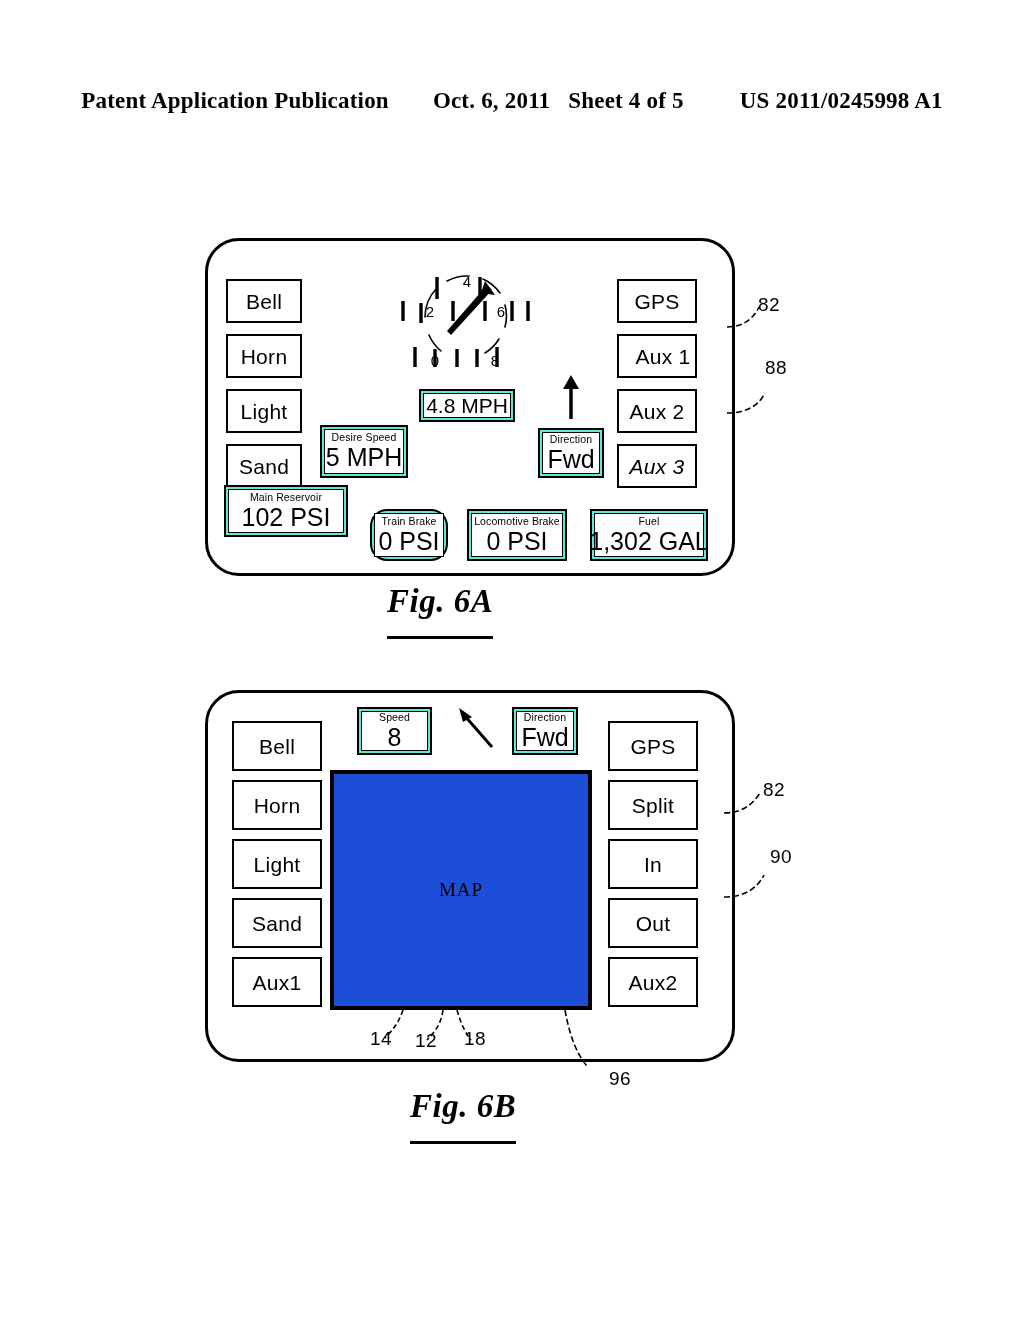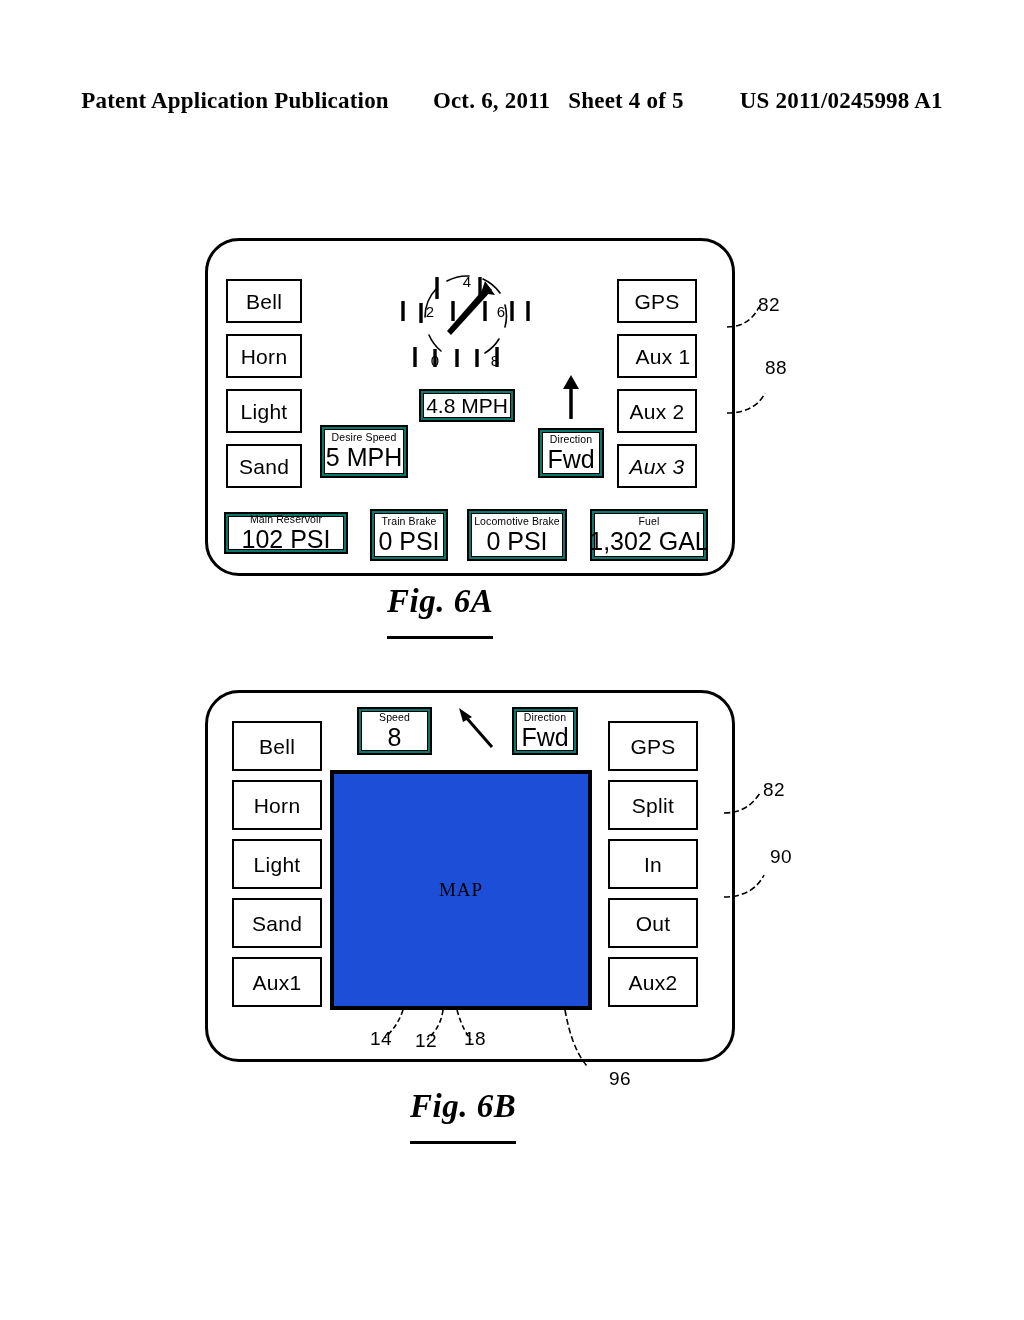--- a/index.html
+++ b/index.html
@@ -61,21 +61,21 @@
     line-height: 1;
     color: #000;
     letter-spacing: 0.3px;
   }
 
   
   .readout {
     position: absolute;
     box-sizing: border-box;
     border: 2px solid #000;
-    background: #0f766e;
+    background: #5eead4;
     padding: 2px;
   }
   .readout-inner {
     box-sizing: border-box;
     border: 1.5px solid #000;
     width: 100%;
     height: 100%;
     display: flex;
     flex-direction: column;
     align-items: center;
@@ -247,27 +247,27 @@
     <polygon points="11,2 3,16 19,16" fill="#000"></polygon>
   </svg>
 
   <div class="readout" style="left:538px; top:428px; width:66px; height:50px;">
     <div class="readout-inner">
       <span class="readout-label">Direction</span>
       <span class="readout-value">Fwd</span>
     </div>
   </div>
 
-  <div class="readout" style="left:224px; top:512px; width:124px; height:42px;">
+  <div class="readout" style="left:224px; top:485px; width:124px; height:52px;">
     <div class="readout-inner">
       <span class="readout-label">Main Reservoir</span>
       <span class="readout-value">102 PSI</span>
     </div>
   </div>
-  <div class="readout" style="left:370px; top:509px; width:78px; height:52px;">
+  <div class="readout" style="left:370px; top:509px; width:78px; height:52px;border-radius:17px;">
     <div class="readout-inner">
       <span class="readout-label">Train Brake</span>
       <span class="readout-value">0 PSI</span>
     </div>
   </div>
   <div class="readout" style="left:467px; top:509px; width:100px; height:52px;">
     <div class="readout-inner">
       <span class="readout-label">Locomotive Brake</span>
       <span class="readout-value">0 PSI</span>
     </div>

